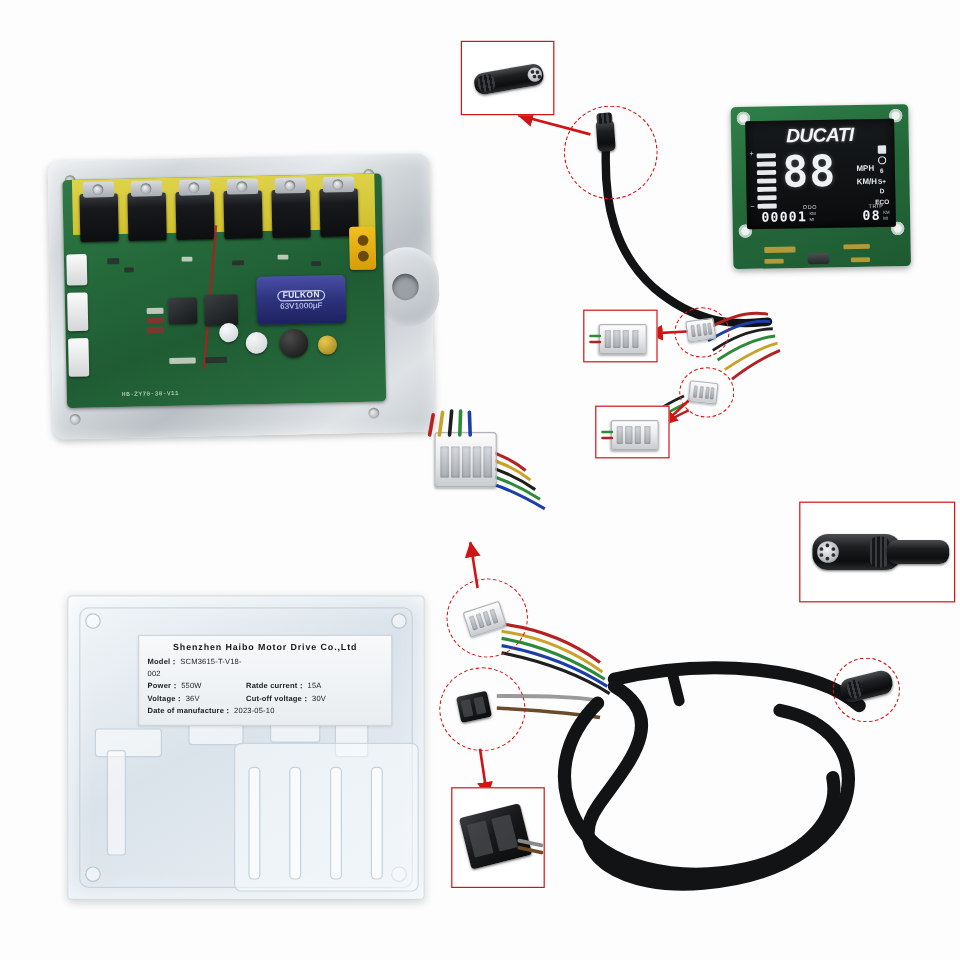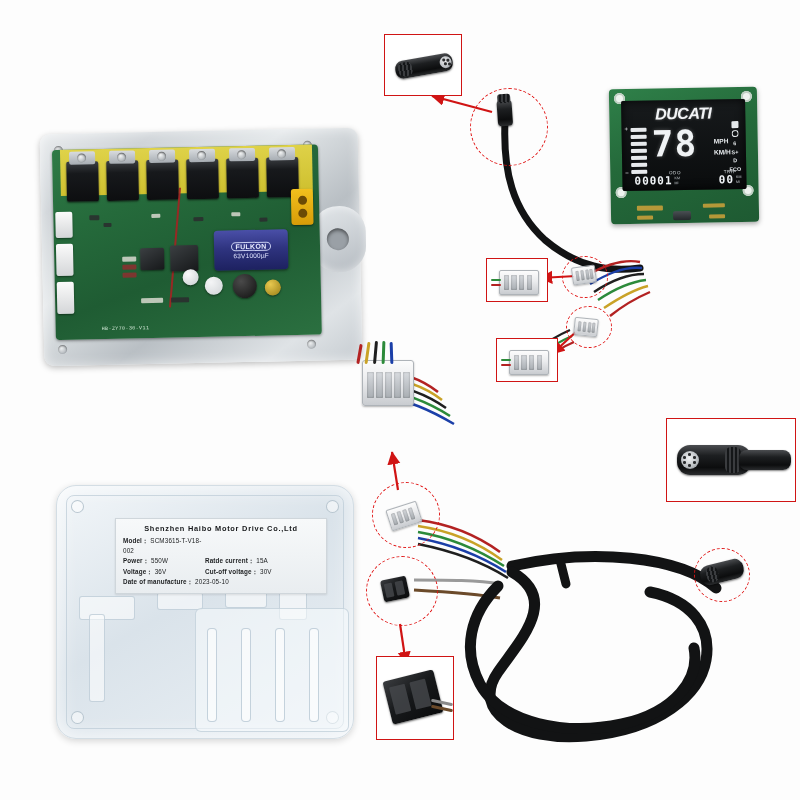--- a/index.html
+++ b/index.html
@@ -53,21 +53,21 @@
     box-shadow:0 1px 2px rgba(0,0,0,.5);}
   .smd{position:absolute;background:#d8d9cf;border-radius:1px;opacity:.85;}
   .smd.dk{background:#2a2c2e;}
   .smd.rd{background:#8d2f2f;}
   .redwire{position:absolute;left:120px;top:40px;width:2px;height:120px;background:#a42222;
     transform:rotate(6deg);opacity:.9;}
   .pcb-id{position:absolute;left:46px;bottom:7px;color:#cfe6d4;font-size:5px;letter-spacing:.4px;
     font-family:"Liberation Mono", monospace;}
 
   
-  .cover{position:absolute;left:56px;top:485px;width:296px;height:252px;border-radius:20px;
+  .cover{position:absolute;left:56px;top:496px;width:296px;height:252px;border-radius:4px;
     background:linear-gradient(150deg,rgba(242,246,249,.95),rgba(214,224,232,.9) 45%,rgba(234,240,245,.95));
     border:1px solid #d3dde4;box-shadow:0 2px 7px rgba(0,0,0,.16), inset 0 0 22px rgba(255,255,255,.85);}
   .cover-inner{position:absolute;inset:9px;border-radius:8px;border:1px solid rgba(186,202,213,.7);}
   .cov-screw{position:absolute;width:11px;height:11px;border-radius:50%;
     border:1px solid rgba(170,186,198,.8);background:rgba(255,255,255,.5);}
   .cov-rib{position:absolute;background:rgba(255,255,255,.55);
     border:1px solid rgba(183,199,211,.75);border-radius:3px;}
   .cov-fin{position:absolute;width:8px;border-radius:4px;
     background:rgba(255,255,255,.6);border:1px solid rgba(183,199,211,.8);}
   .cov-block{position:absolute;left:138px;top:122px;width:152px;height:122px;border-radius:6px;
@@ -319,21 +319,21 @@
         <b></b>
           <b></b>
           <b></b>
           <b></b>
           <b></b>
           <b></b>
           <b></b>
         <span class="pm" style="bottom:-2px">−</span>
       </div>
 
-      <div class="speed">78</div>
+      <div class="speed">88</div>
       <div class="units">
         <div>MPH</div>
         <div>KM/H</div>
       </div>
 
       <div class="modes">
         <span class="ic"></span>
         <span class="ic" style="border-radius:50%;background:none;box-shadow:inset 0 0 0 1px #e4e8eb"></span>
         <div>6</div>
         <div>S+</div>
@@ -349,21 +349,21 @@
               <span class="digits">00001</span>
               <span>
                 <span class="sm-unit" style="display:block">KM</span>
                 <span class="sm-unit" style="display:block">MI</span>
               </span>
             </div>
           </div>
           <div>
             <div class="odo-lab" style="text-align:center">TRIP</div>
             <div style="display:flex;align-items:center;gap:2px;">
-              <span class="digits">00</span>
+              <span class="digits">08</span>
               <span>
                 <span class="sm-unit" style="display:block">KM</span>
                 <span class="sm-unit" style="display:block">MI</span>
               </span>
             </div>
           </div>
         </div>
       </div>
     </div>
 

